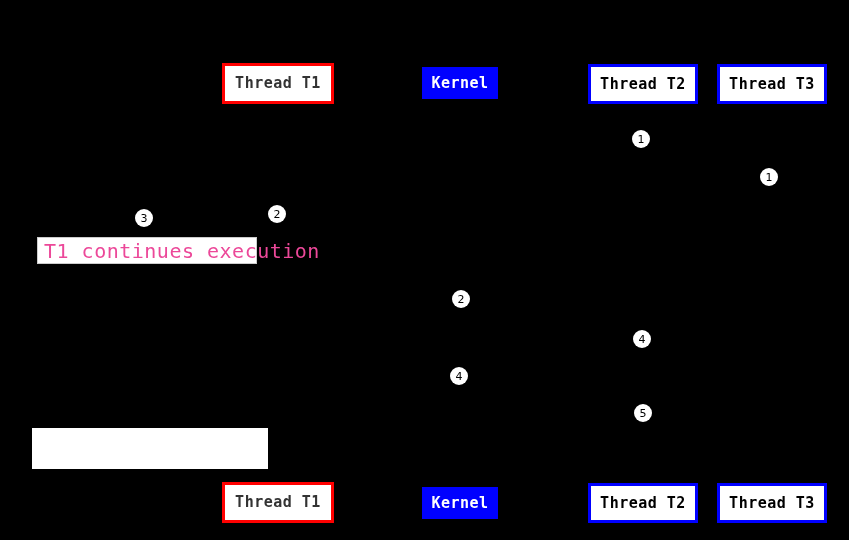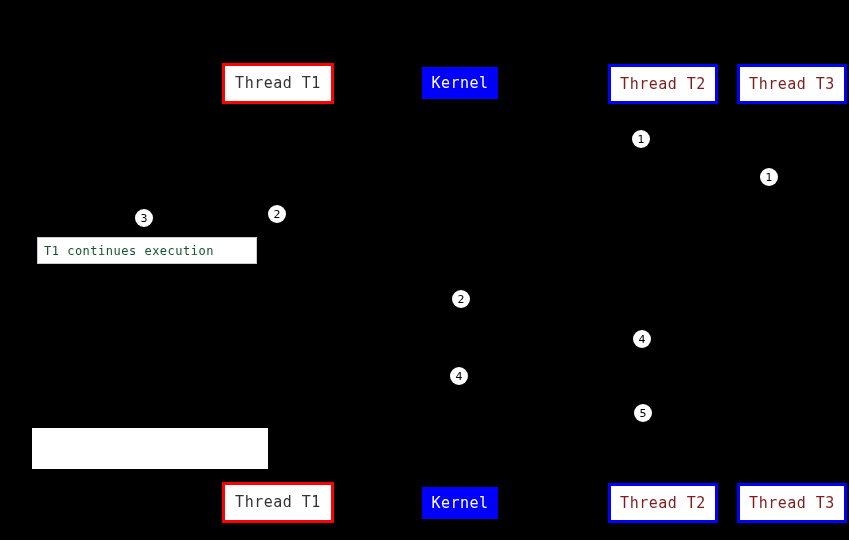--- a/index.html
+++ b/index.html
@@ -21,31 +21,31 @@
     position: absolute;
     box-sizing: border-box;
     display: flex;
     align-items: center;
     justify-content: center;
     white-space: nowrap;
     font-family: "DejaVu Sans Mono", monospace;
     font-size: 15px;
     letter-spacing: 0.5px;
     line-height: 1;
+    font-weight: bold;
   }
   .participant.redbox {
     background: #ffffff;
     border: 3px solid #ff0000;
     color: #333333;
   }
   .participant.bluebox {
     background: #ffffff;
     border: 3px solid #0000ff;
-    color: #7f1d1d;
-    margin-left: 20px;
+    color: #000000;
   }
   .participant.solidblue {
     background: #0000ff;
     border: 0 solid #0000ff;
     color: #ffffff;
     align-items: center;
   }
 
   
   .lifeline {
@@ -69,23 +69,23 @@
     font-size: 11px;
     line-height: 1;
   }
 
   
   .note {
     position: absolute;
     box-sizing: border-box;
     background: #ffffff;
     border: 1px solid #cccccc;
-    color: #14532d;
+    color: #ec4899;
     font-family: "DejaVu Sans Mono", monospace;
-    font-size: 12px;
+    font-size: 20px;
     display: flex;
     align-items: center;
     padding: 0 6px;
     white-space: nowrap;
     letter-spacing: 0.5px;
   }
   .note.blank {
     border: none;
   }
 </style>

